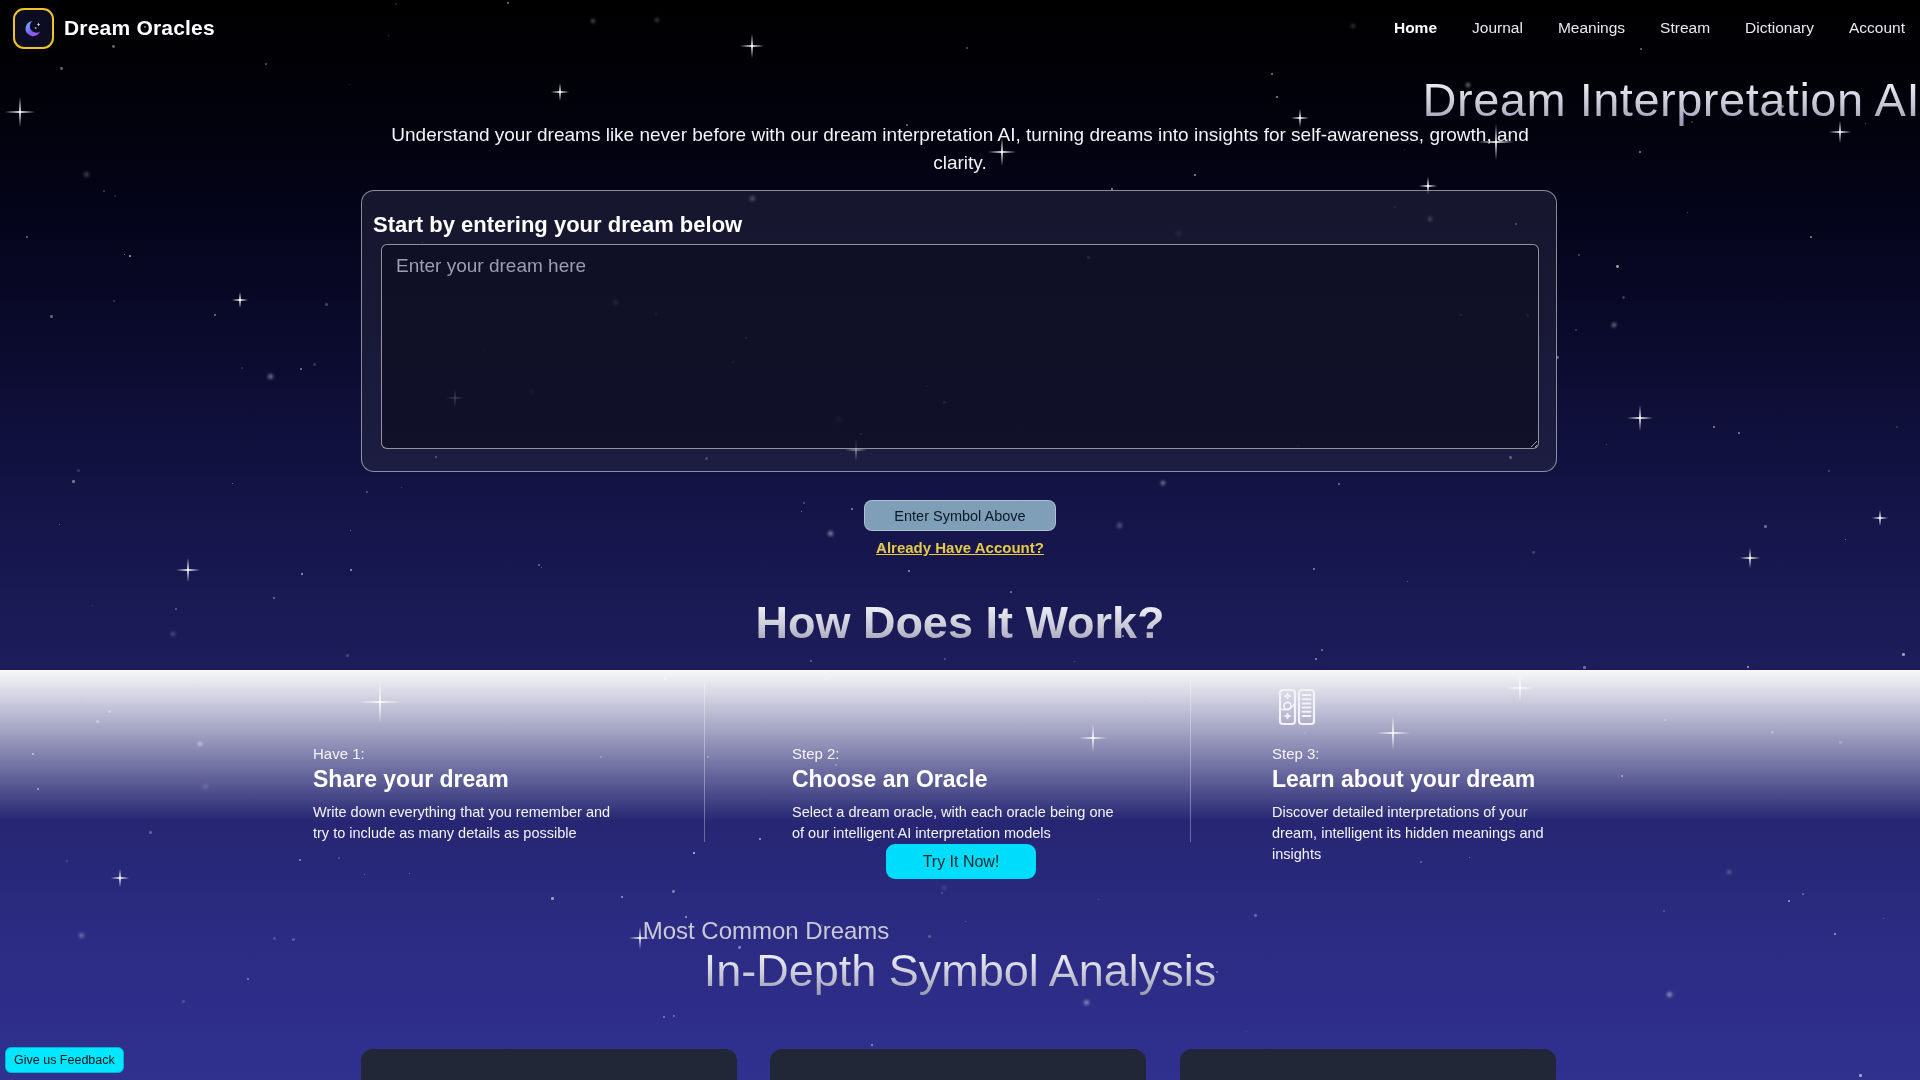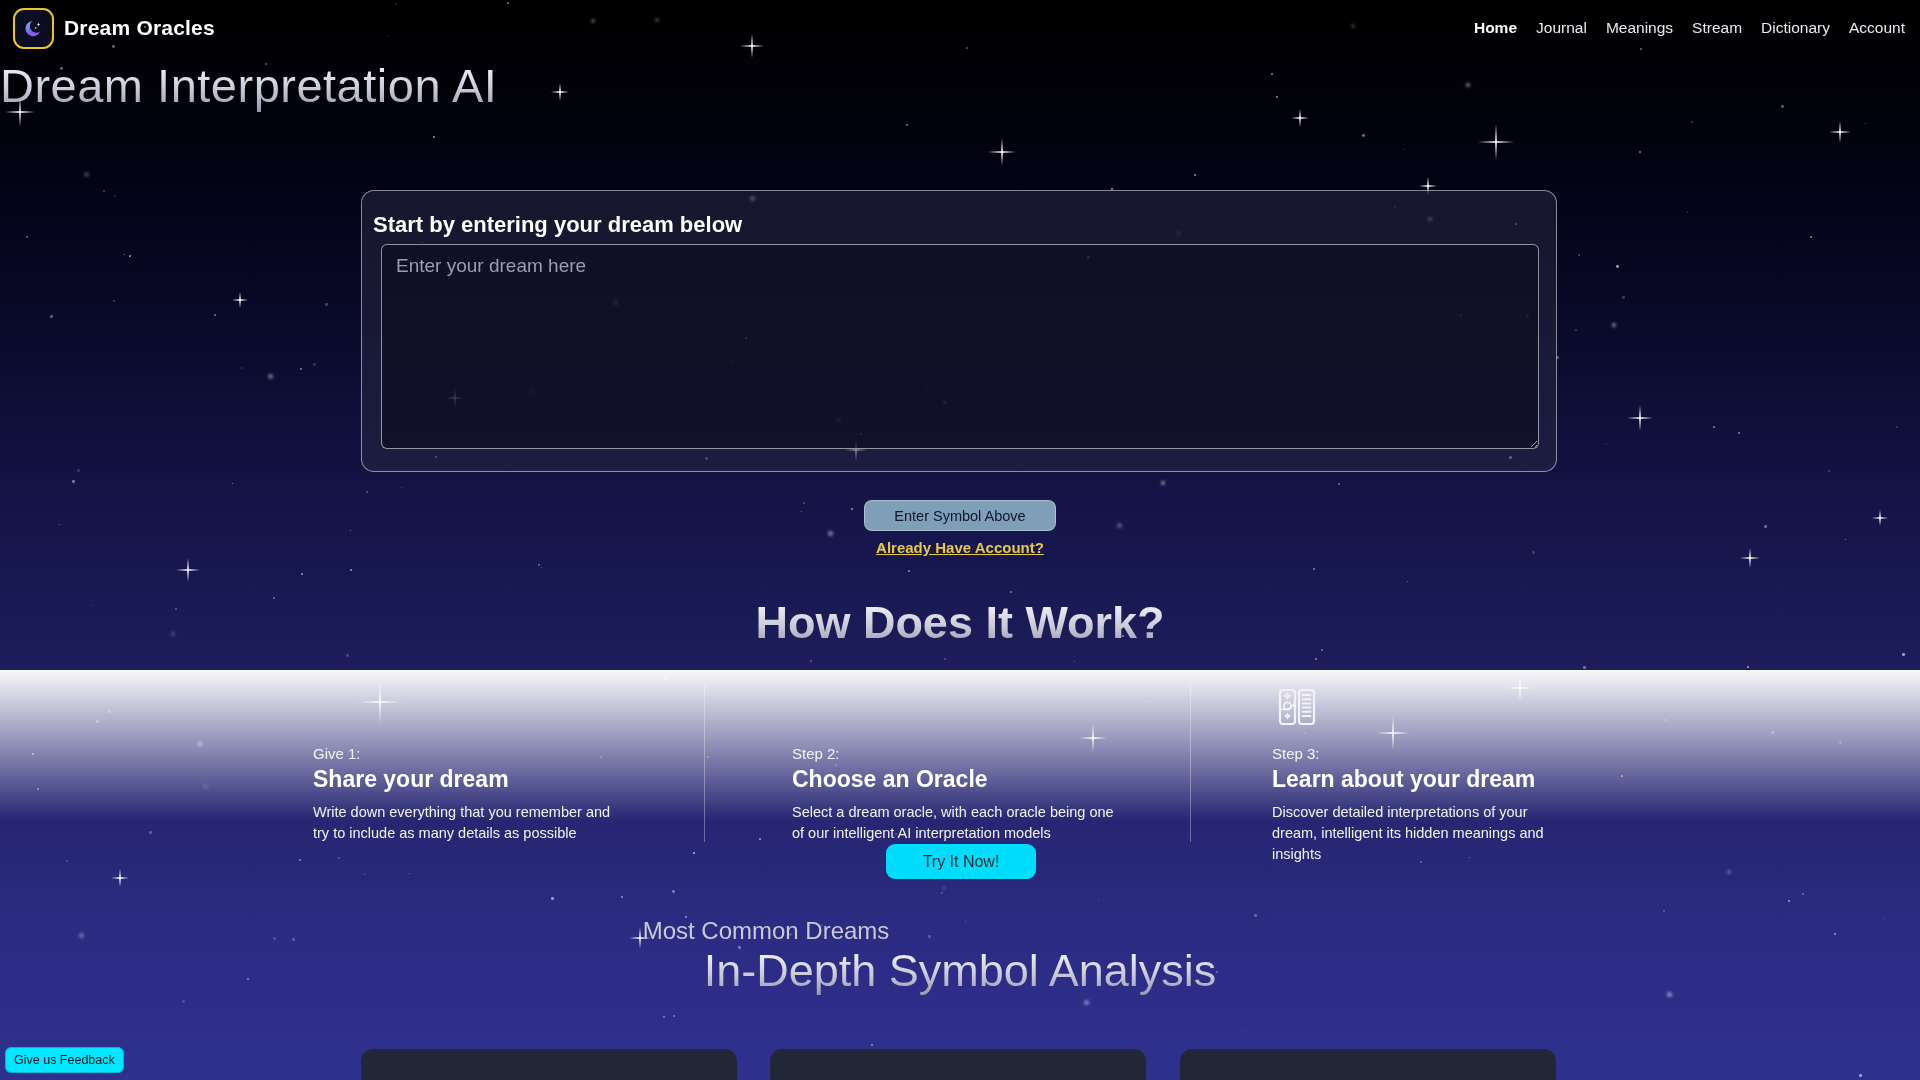--- a/index.html
+++ b/index.html
@@ -28,31 +28,31 @@
   .layer { position:absolute; inset:0; z-index:1; }
 
   
   .header { position:absolute; top:0; left:0; width:1920px; height:60px; }
   .logo-box {
     position:absolute; left:13px; top:8px; width:41px; height:41px;
     background:#0c0c22; border:2.5px solid #efc426; border-radius:11px;
     display:flex; align-items:center; justify-content:center; cursor:pointer;
   }
   .brand { position:absolute; left:64px; top:16px; font-size:21px; font-weight:bold; letter-spacing:.2px; }
-  .nav { position:absolute; right:15px; top:19px; display:flex; gap:19px; font-size:15.5px; }
+  .nav { position:absolute; right:15px; top:19px; display:flex; gap:35px; font-size:15.5px; }
   .nav .nav-item { color:#e9e9f0; cursor:pointer; }
   .nav .nav-item.active { color:#ffffff; font-weight:bold; }
 
   
   .grad-text {
     background:linear-gradient(180deg, #f5f5fa 10%, #cbcbd9 55%, #9494ac 100%);
     -webkit-background-clip:text; background-clip:text; color:transparent;
   }
 
-  .hero-title { position:absolute; top:58px; left:0; width:1920px; text-align:left; font-size:47px; font-weight:400; letter-spacing:.5px; }
+  .hero-title { position:absolute; top:72px; left:0; width:1920px; text-align:right; font-size:47px; font-weight:400; letter-spacing:.5px; }
   .hero-sub {
     position:absolute; top:121px; left:385px; width:1150px; text-align:center;
     font-size:19px; line-height:28px; color:#f2f2f7;
   }
 
   
   .dream-card {
     position:absolute; left:361px; top:190px; width:1196px; height:282px;
     background:rgba(38,38,66,.55); border:1px solid rgba(255,255,255,.5);
     border-radius:13px;
@@ -350,38 +350,39 @@
       <span class="nav-item active">Home</span>
       <span class="nav-item">Journal</span>
       <span class="nav-item">Meanings</span>
       <span class="nav-item">Stream</span>
       <span class="nav-item">Dictionary</span>
       <span class="nav-item">Account</span>
     </div>
   </div>
 
   <div class="hero-title grad-text">Dream Interpretation AI</div>
+  <div class="hero-sub">Understand your dreams like never before with our dream interpretation AI, turning dreams into insights for self-awareness, growth, and clarity.</div>
 
   <div class="dream-card">
     <div class="dream-label">Start by entering your dream below</div>
     <textarea class="dream-input" placeholder="Enter your dream here" style=""></textarea>
   </div>
 
   <button class="submit-btn">Enter Symbol Above</button>
   <div class="account-link">
     <span>Already Have Account?</span>
   </div>
 
   <div class="how-title grad-text">How Does It Work?</div>
 
   <div class="divider d1"></div>
   <div class="divider d2"></div>
 
   <div class="step-col c1">
-    <div class="step-label">Give 1:</div>
+    <div class="step-label">Have 1:</div>
     <div class="step-title">Share your dream</div>
     <div class="step-desc">Write down everything that you remember and try to include as many details as possible</div>
   </div>
 
   <div class="step-col c2">
     <div class="step-label">Step 2:</div>
     <div class="step-title">Choose an Oracle</div>
     <div class="step-desc">Select a dream oracle, with each oracle being one of our intelligent AI interpretation models</div>
   </div>
 

